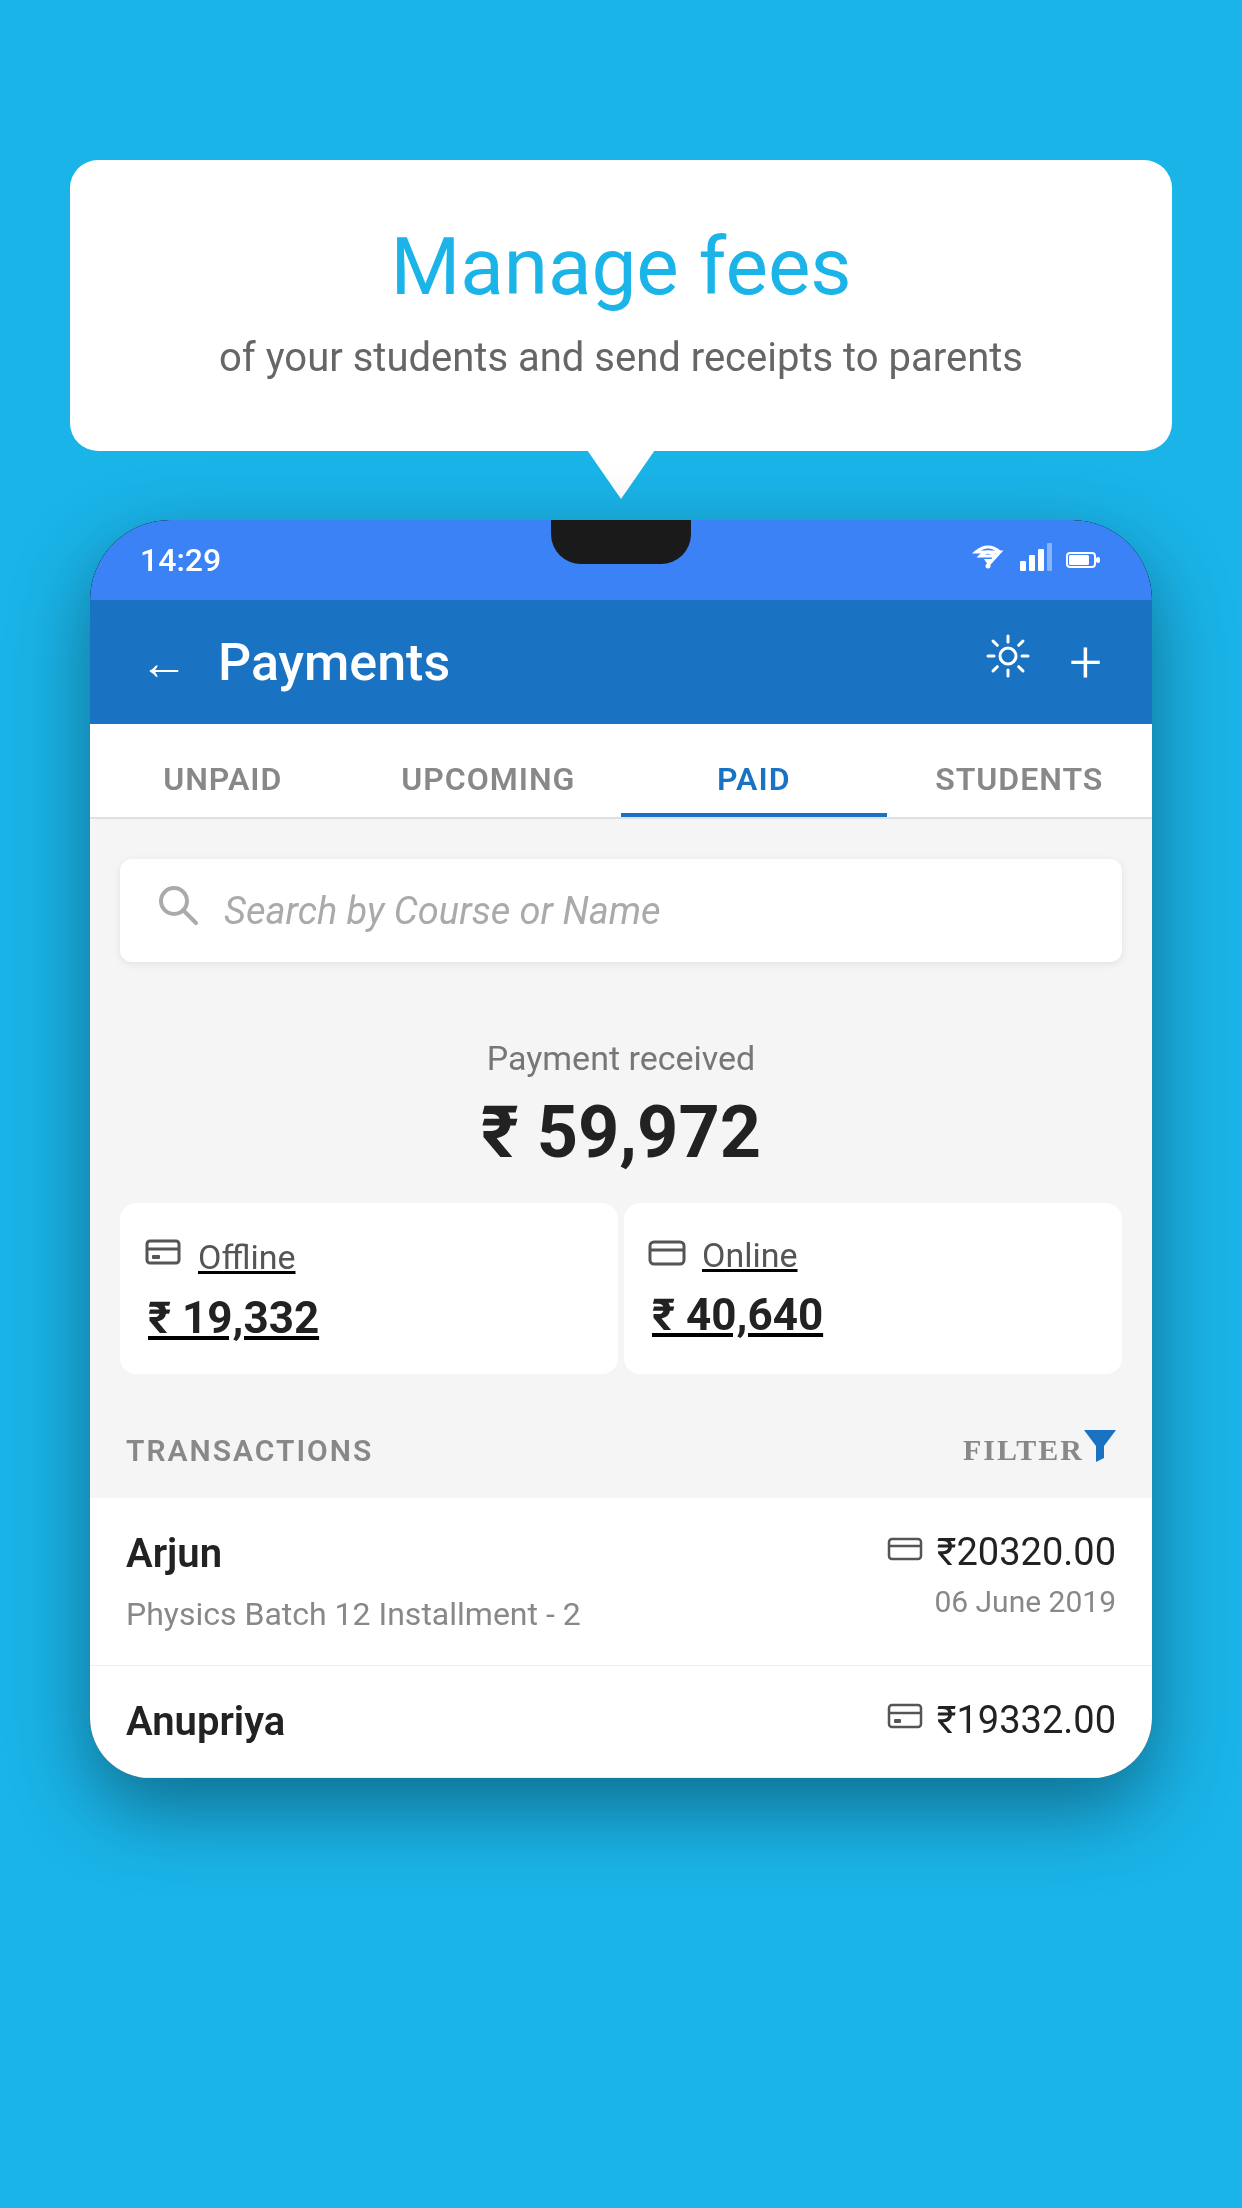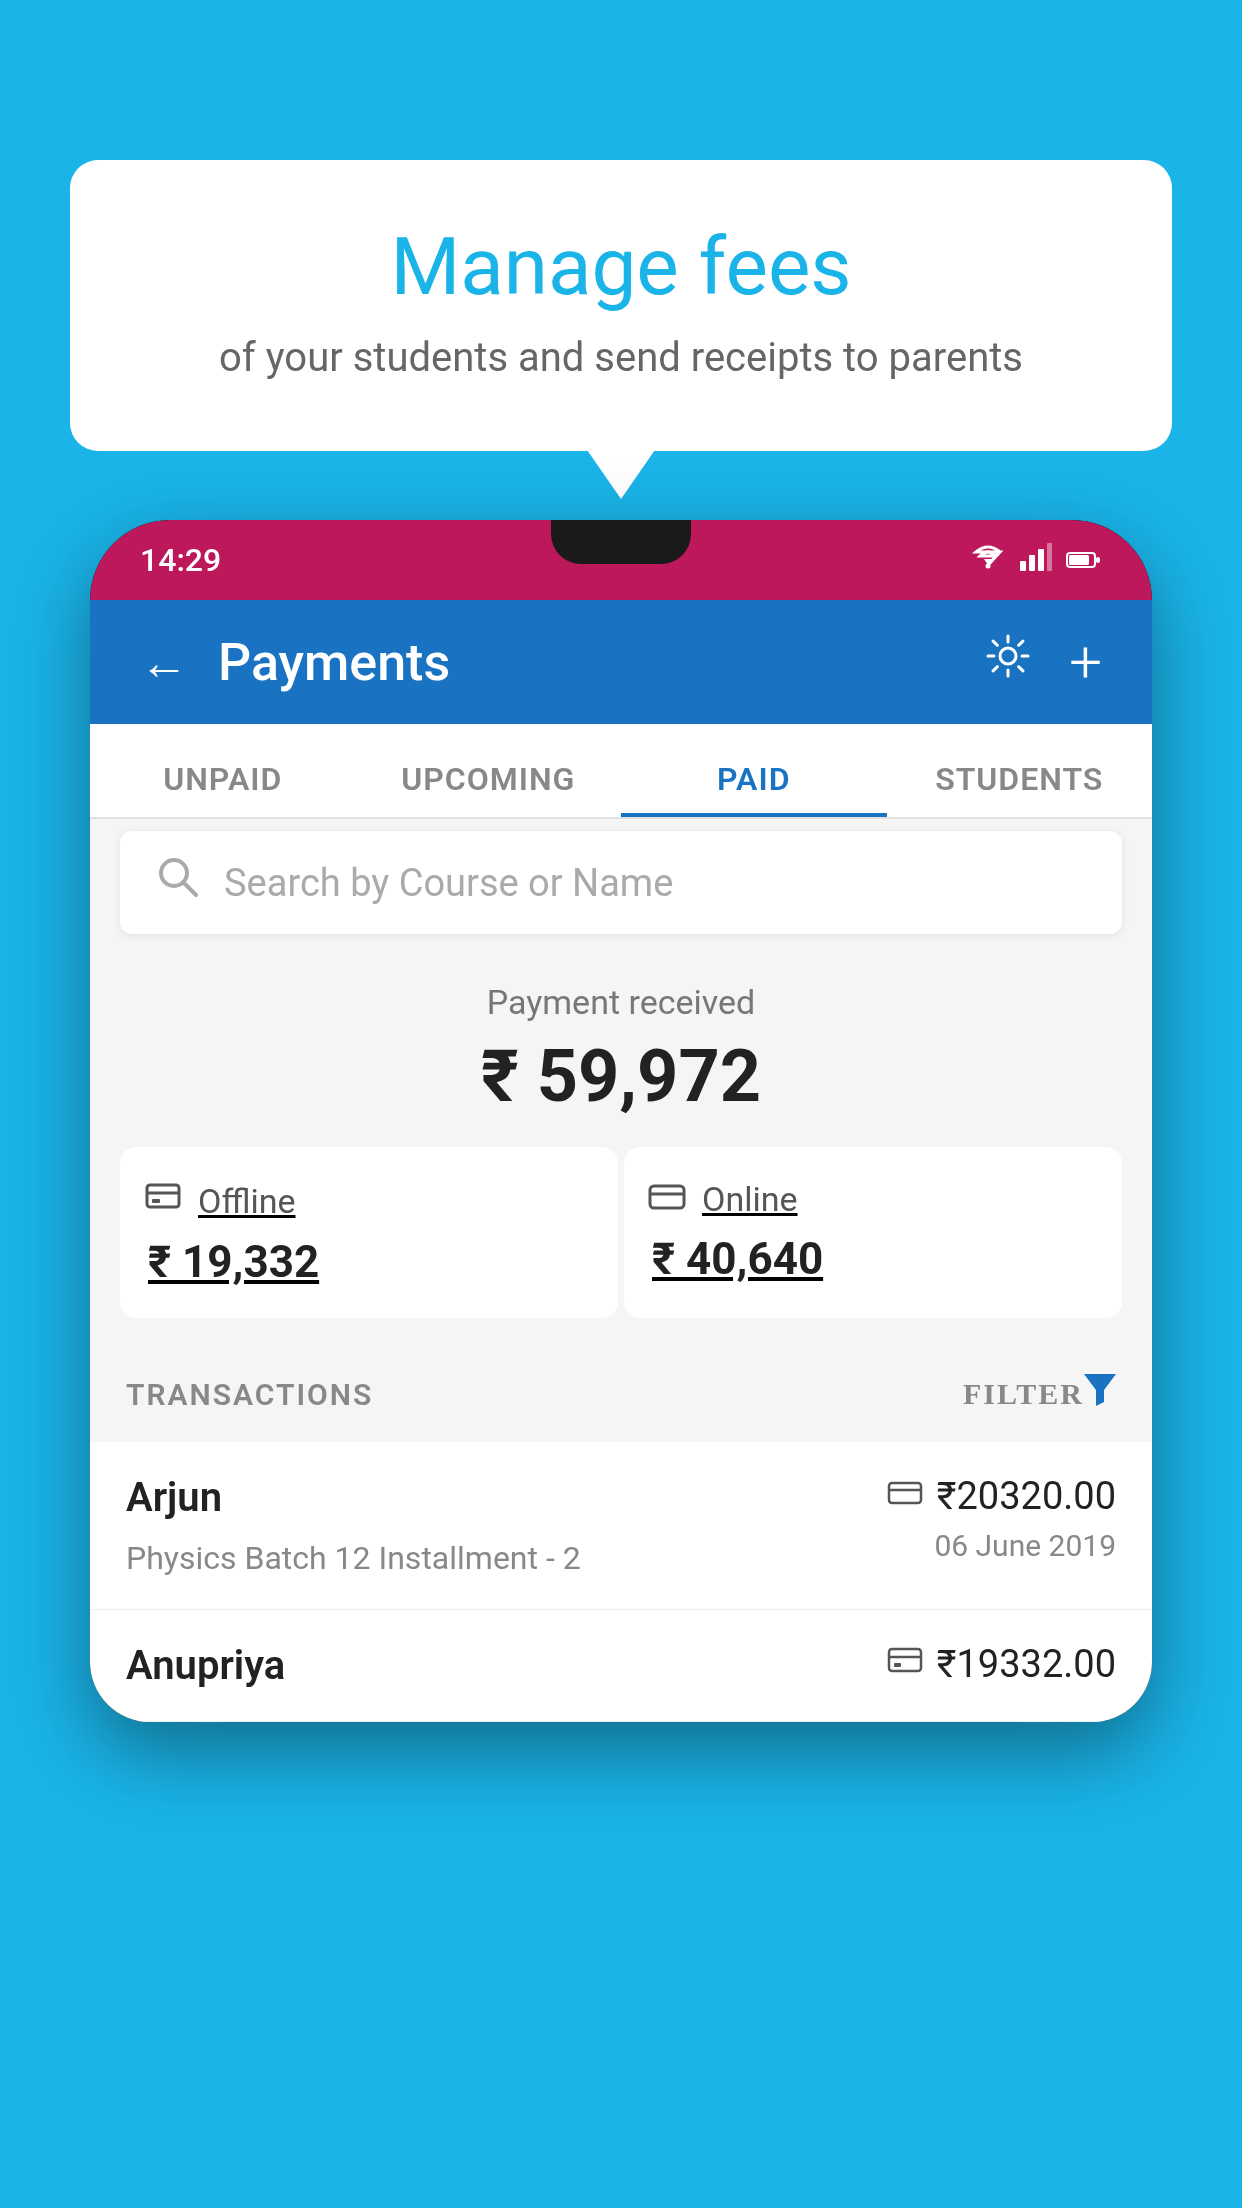--- a/index.html
+++ b/index.html
@@ -73,21 +73,21 @@
       border-radius: 80px 80px 60px 60px;
       padding: 0;
       position: relative;
       width: 100%;
       overflow: hidden;
       box-shadow: 0 30px 80px rgba(0,0,0,0.4);
     }
 
     
     .phone-top {
-      background: #be185d;
+      background: #3b82f6;
       height: 80px;
       display: flex;
       align-items: center;
       justify-content: space-between;
       padding: 4px 50px;
       position: relative;
       border-radius: 80px 80px 0 0;
     }
 
     .phone-notch {
@@ -184,21 +184,22 @@
       bottom: 0;
       left: 0;
       right: 0;
       height: 4px;
       background: #1a73c2;
     }
 
     
     .search-container {
       background: #f5f5f5;
-      padding: 12px 30px;
+      padding: 40px 30px;
+      font-style: italic;
     }
 
     .search-bar {
       background: white;
       border-radius: 12px;
       display: flex;
       align-items: center;
       padding: 24px 36px;
       gap: 24px;
       box-shadow: 0 2px 8px rgba(0,0,0,0.08);

